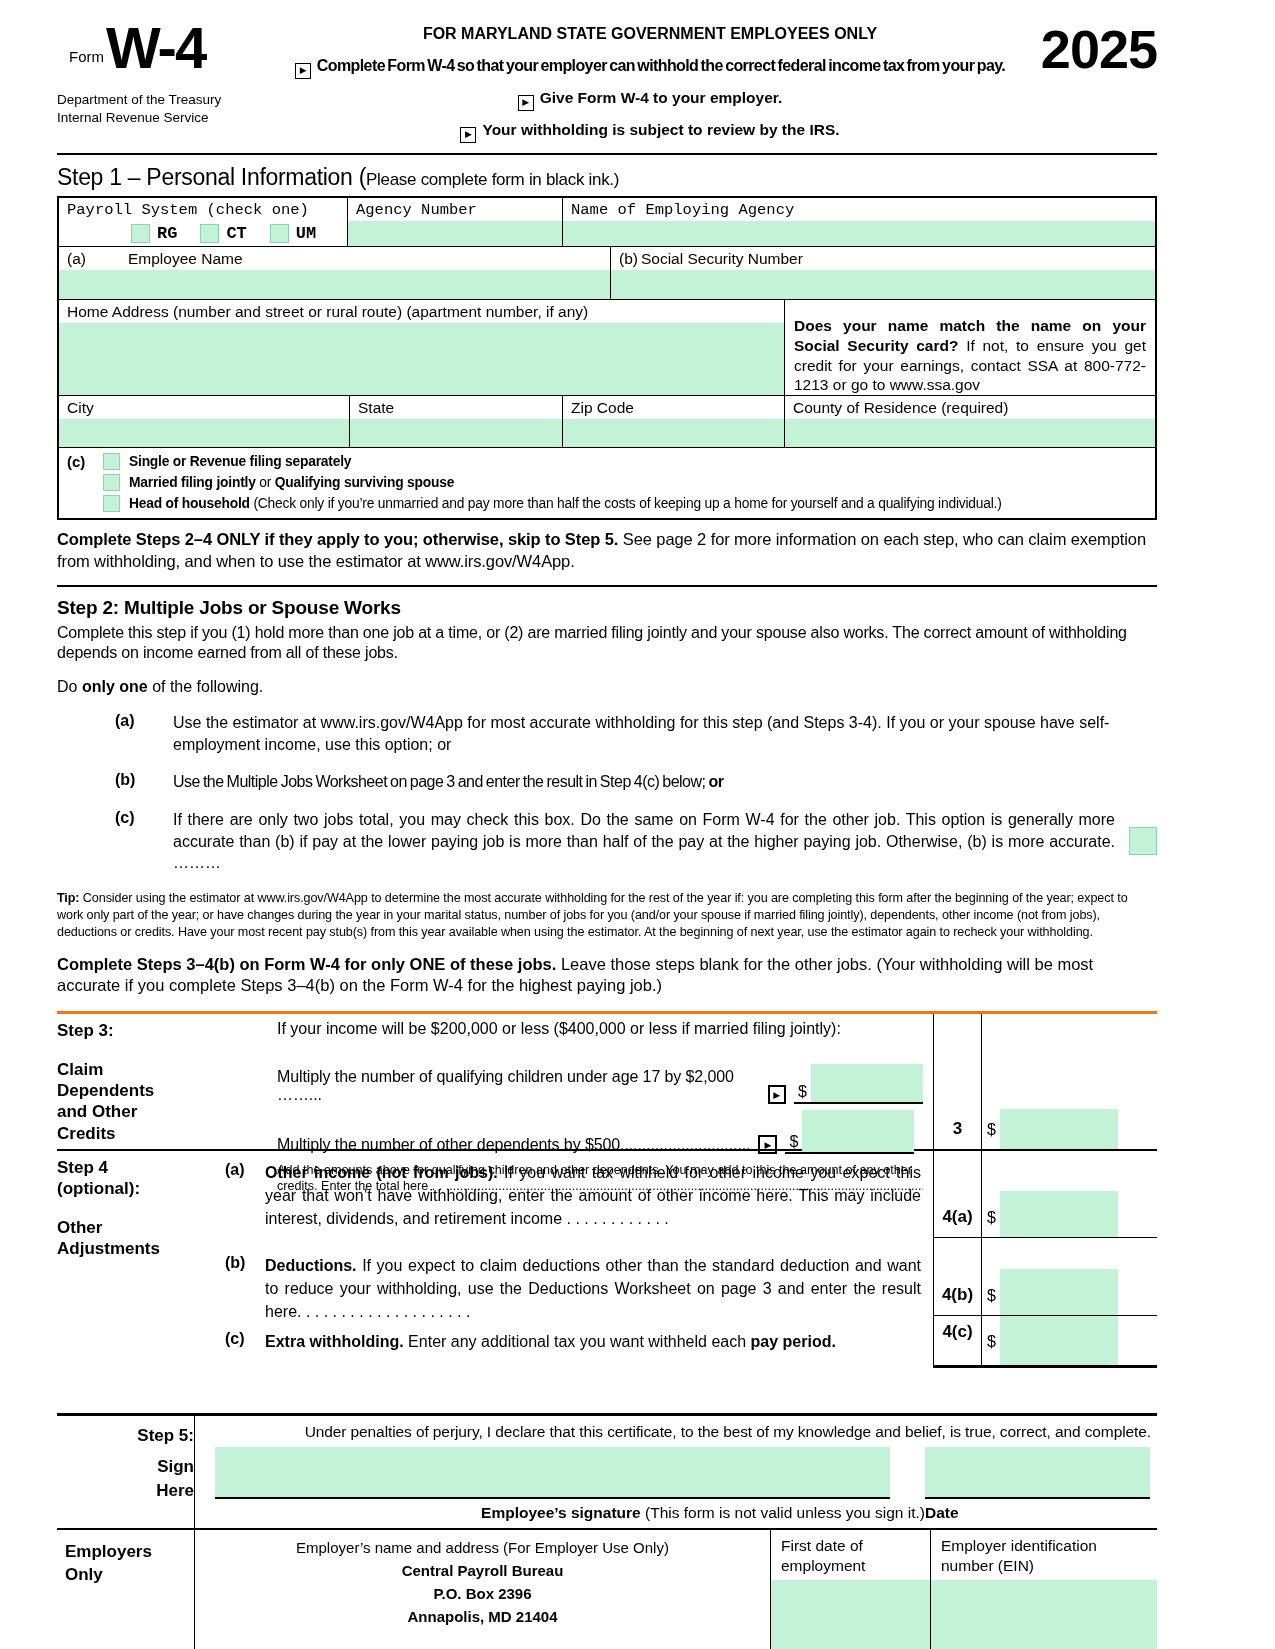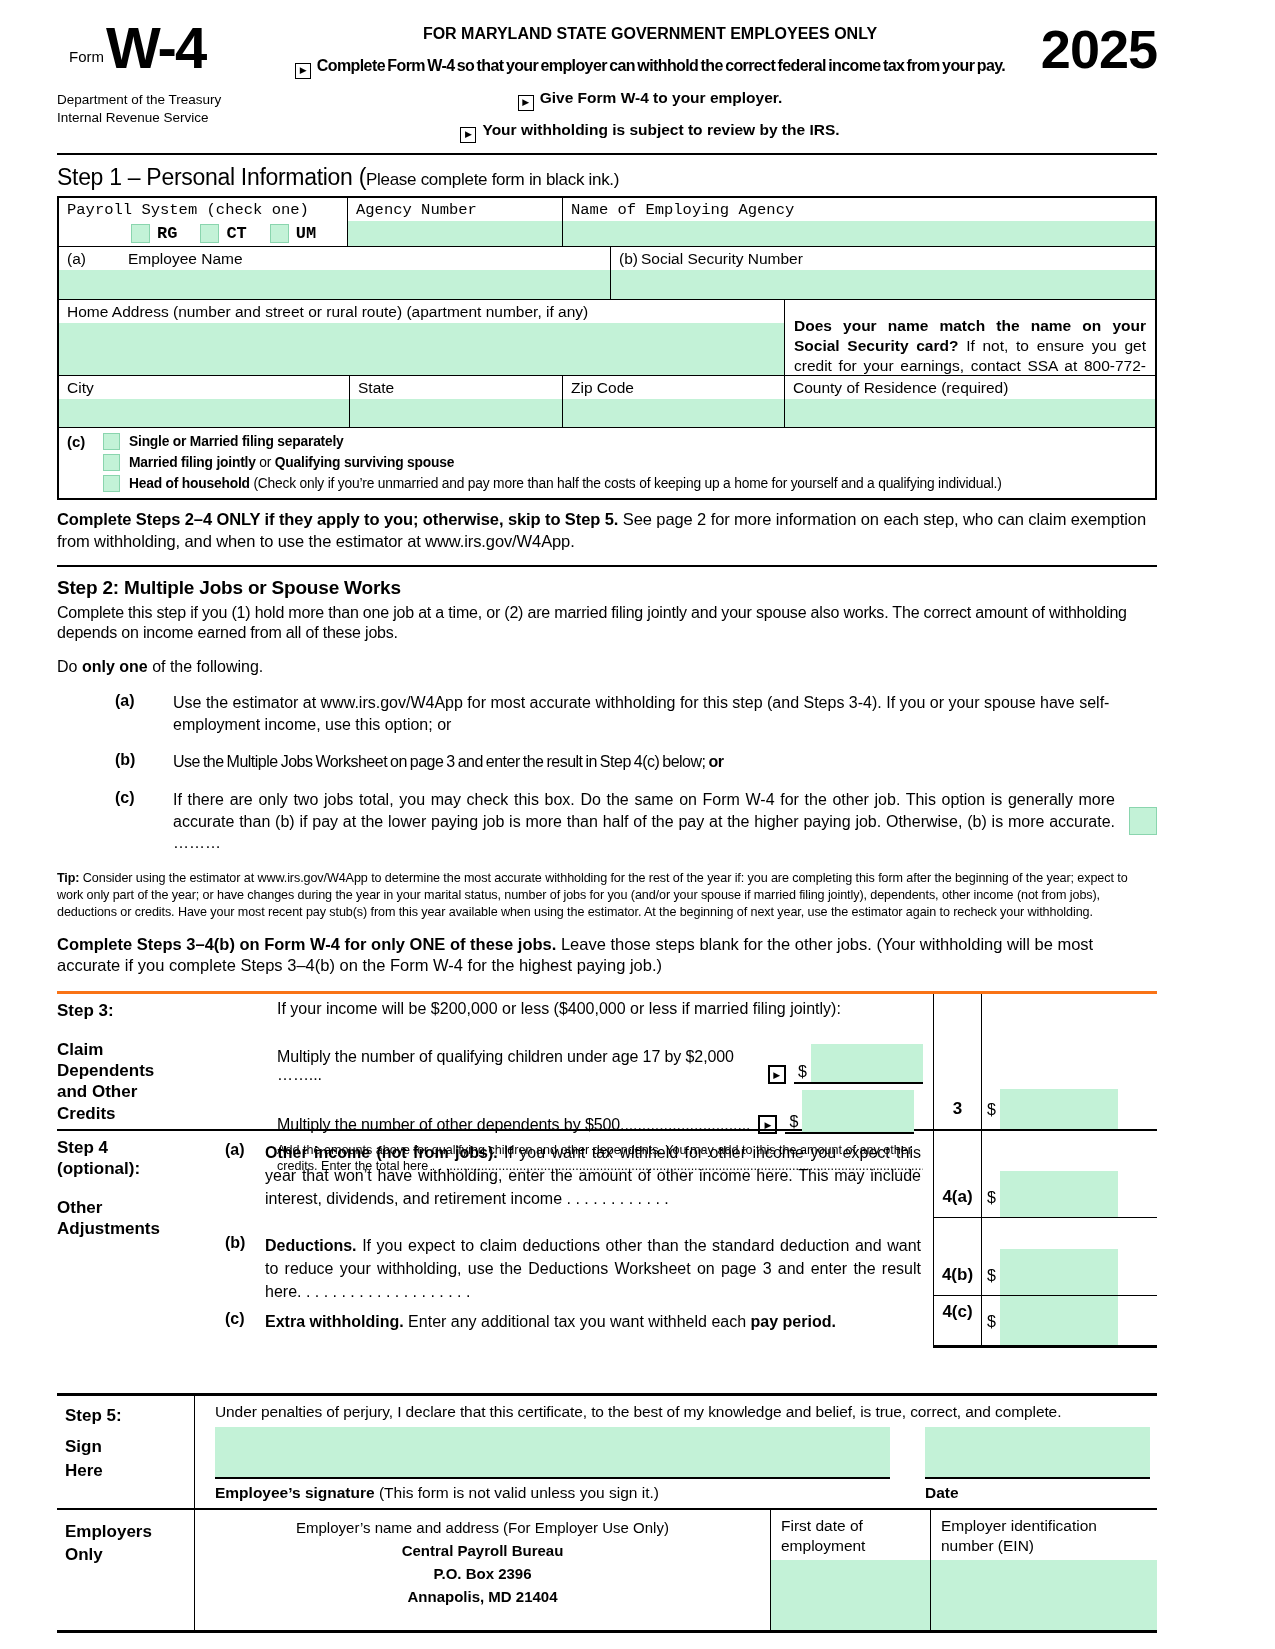--- a/index.html
+++ b/index.html
@@ -32,21 +32,21 @@
   
   .s1-head { font-size:23px; font-weight:normal; margin:9px 0 5px 0; letter-spacing:-0.3px; }
   .s1-head .small { font-size:17px; }
   .t1 { border:2px solid #000; }
   .t1-row { display:flex; border-top:1.5px solid #000; }
   .t1-row.first { border-top:0; }
   .t1-cell { border-left:1.5px solid #000; display:flex; flex-direction:column; overflow:hidden; }
   .t1-cell.first { border-left:0; }
   .cell-label { font-size:15.5px; padding:3px 8px 2px 8px; white-space:nowrap; }
   .gfield { background:var(--fg); flex:1; cursor:text; }
-  .r1 { height:48px;font-family:Liberation Mono, monospace; } .r2 { height:53px; } .r3 { height:76px; } .r4 { height:52px; } .r5 { min-height:70px; }
+  .r1 { height:48px;font-family:Liberation Mono, monospace; } .r2 { height:53px; } .r3 { height:96px; } .r4 { height:52px; } .r5 { min-height:70px; }
   .cbx { width:19px; height:19px; background:var(--fg); border:1.5px solid var(--cbb);
          display:inline-block; flex:none; cursor:pointer; }
   .payroll-opts { display:flex; align-items:center; gap:7px; padding:3px 0 0 72px; }
   .payroll-opts .opt-lbl { font-size:17px; font-weight:bold; margin-right:16px; }
   .ab-label { display:flex; gap:42px; }
   .ssa-cell { font-size:15.5px; line-height:1.28; padding:16px 9px; text-align:justify; }
   .ssa-cell b { font-weight:bold; }
   .crow { display:flex; padding:5px 8px 6px 8px; }
   .c-prefix { font-size:15px; font-weight:bold; width:36px; }
   .c-lines { flex:1; }
@@ -99,21 +99,21 @@
   .amt-green { width:118px; height:40px; background:var(--fg); margin-left:4px; cursor:text; }
   .amt-green.tall { height:46px; }
   .amt-green.fill { height:100%; }
   .c4 .ds { font-size:16px; padding-bottom:10px; }
   .c4.fillcell { align-items:stretch; }
   .c4.fillcell .ds { align-self:flex-end; }
   .numcell span { padding-bottom:2px; }
 
   
   .s5-block { border-top:3px solid #000; margin-top:45px; }
-  .s5-row { display:flex; min-height:105px; }
+  .s5-row { display:flex; min-height:105px;text-align:right; }
   .s5-left { width:138px; border-right:1.5px solid #000; padding:8px 0 0 8px;
              font-size:17px; font-weight:bold; line-height:1.4; flex:none; }
   .s5-left .gap { height:8px; }
   .s5-main { flex:1; padding:7px 6px 6px 20px; }
   .s5-decl { font-size:15.5px; letter-spacing:-0.1px; }
   .sigrow { display:flex; margin-top:6px; }
   .sig-wrap { width:675px; border-bottom:2px solid #000; }
   .sig-green { height:50px; background:var(--fg); cursor:text; }
   .date-wrap { width:225px; border-bottom:2px solid #000; margin-left:35px; }
   .siglabels { display:flex; margin-top:5px; font-size:15.5px; }
@@ -239,21 +239,21 @@
         <div class="gfield"></div>
       </div>
     </div>
 
     <div class="t1-row r5">
       <div class="crow" style="flex:1">
         <div class="c-prefix">(c)</div>
         <div class="c-lines">
           <div class="c-line">
             <span class="cbx"></span>
-            <span class="c-text"><b>Single or Married filing separately</b></span>
+            <span class="c-text"><b>Single or Revenue filing separately</b></span>
           </div>
           <div class="c-line">
             <span class="cbx"></span>
             <span class="c-text"><b>Married filing jointly</b><span> or </span><b>Qualifying surviving spouse</b></span>
           </div>
           <div class="c-line" style="margin-bottom:0">
             <span class="cbx"></span>
             <span class="c-text"><b>Head of household</b><span> (Check only if you’re unmarried and pay more than half the costs of keeping up a home for yourself and a qualifying individual.)</span></span>
           </div>
         </div>

